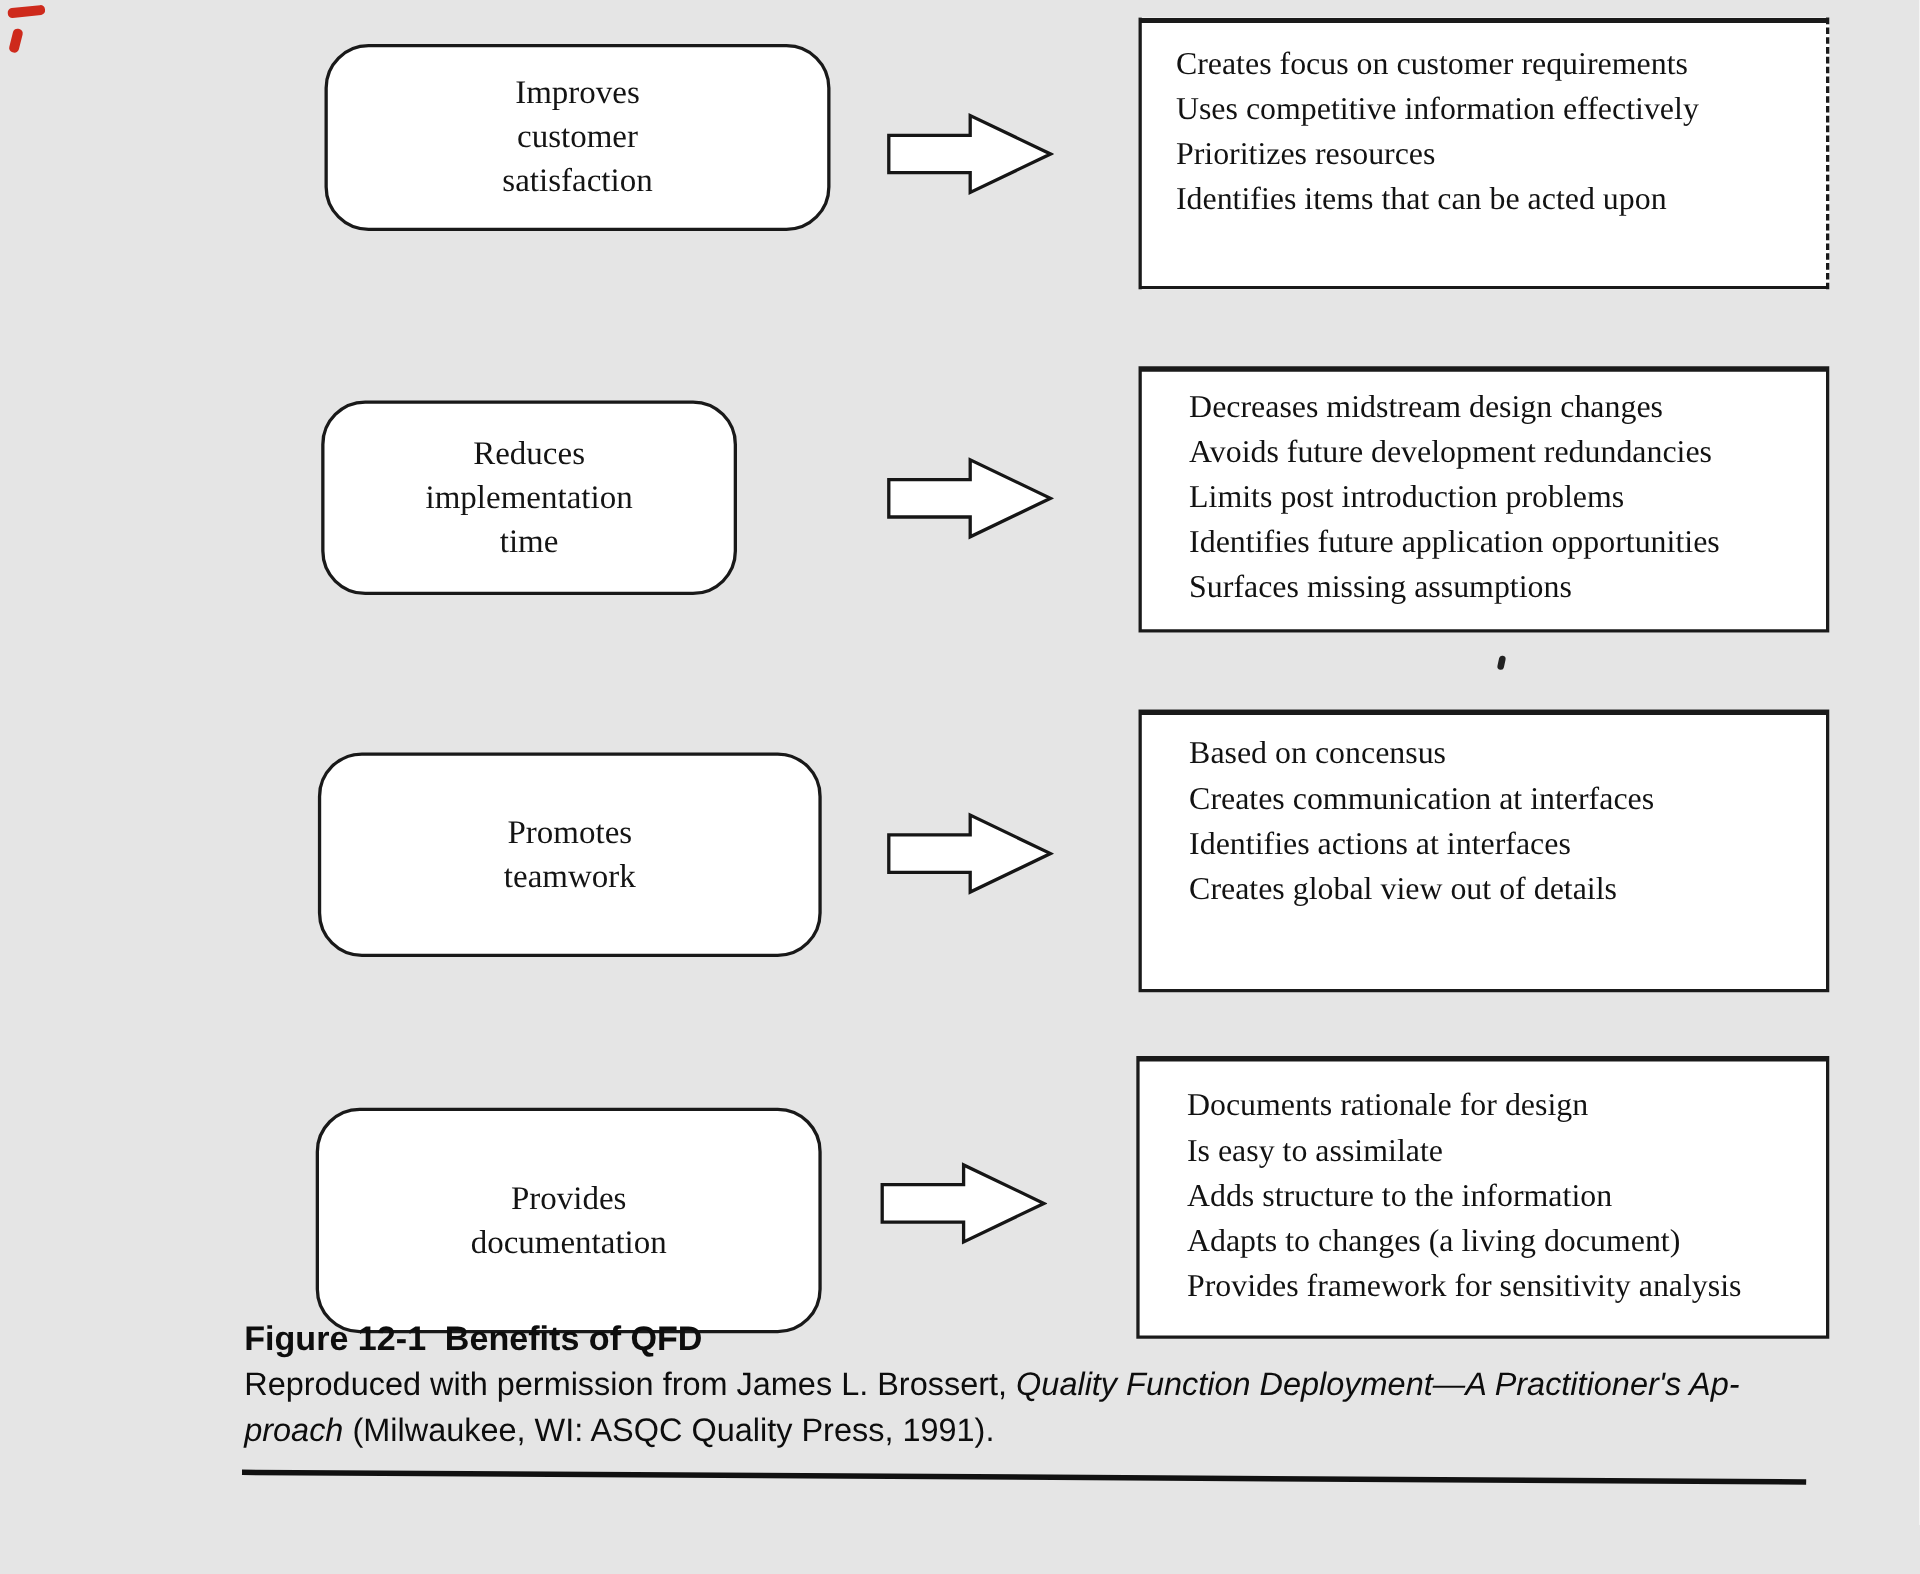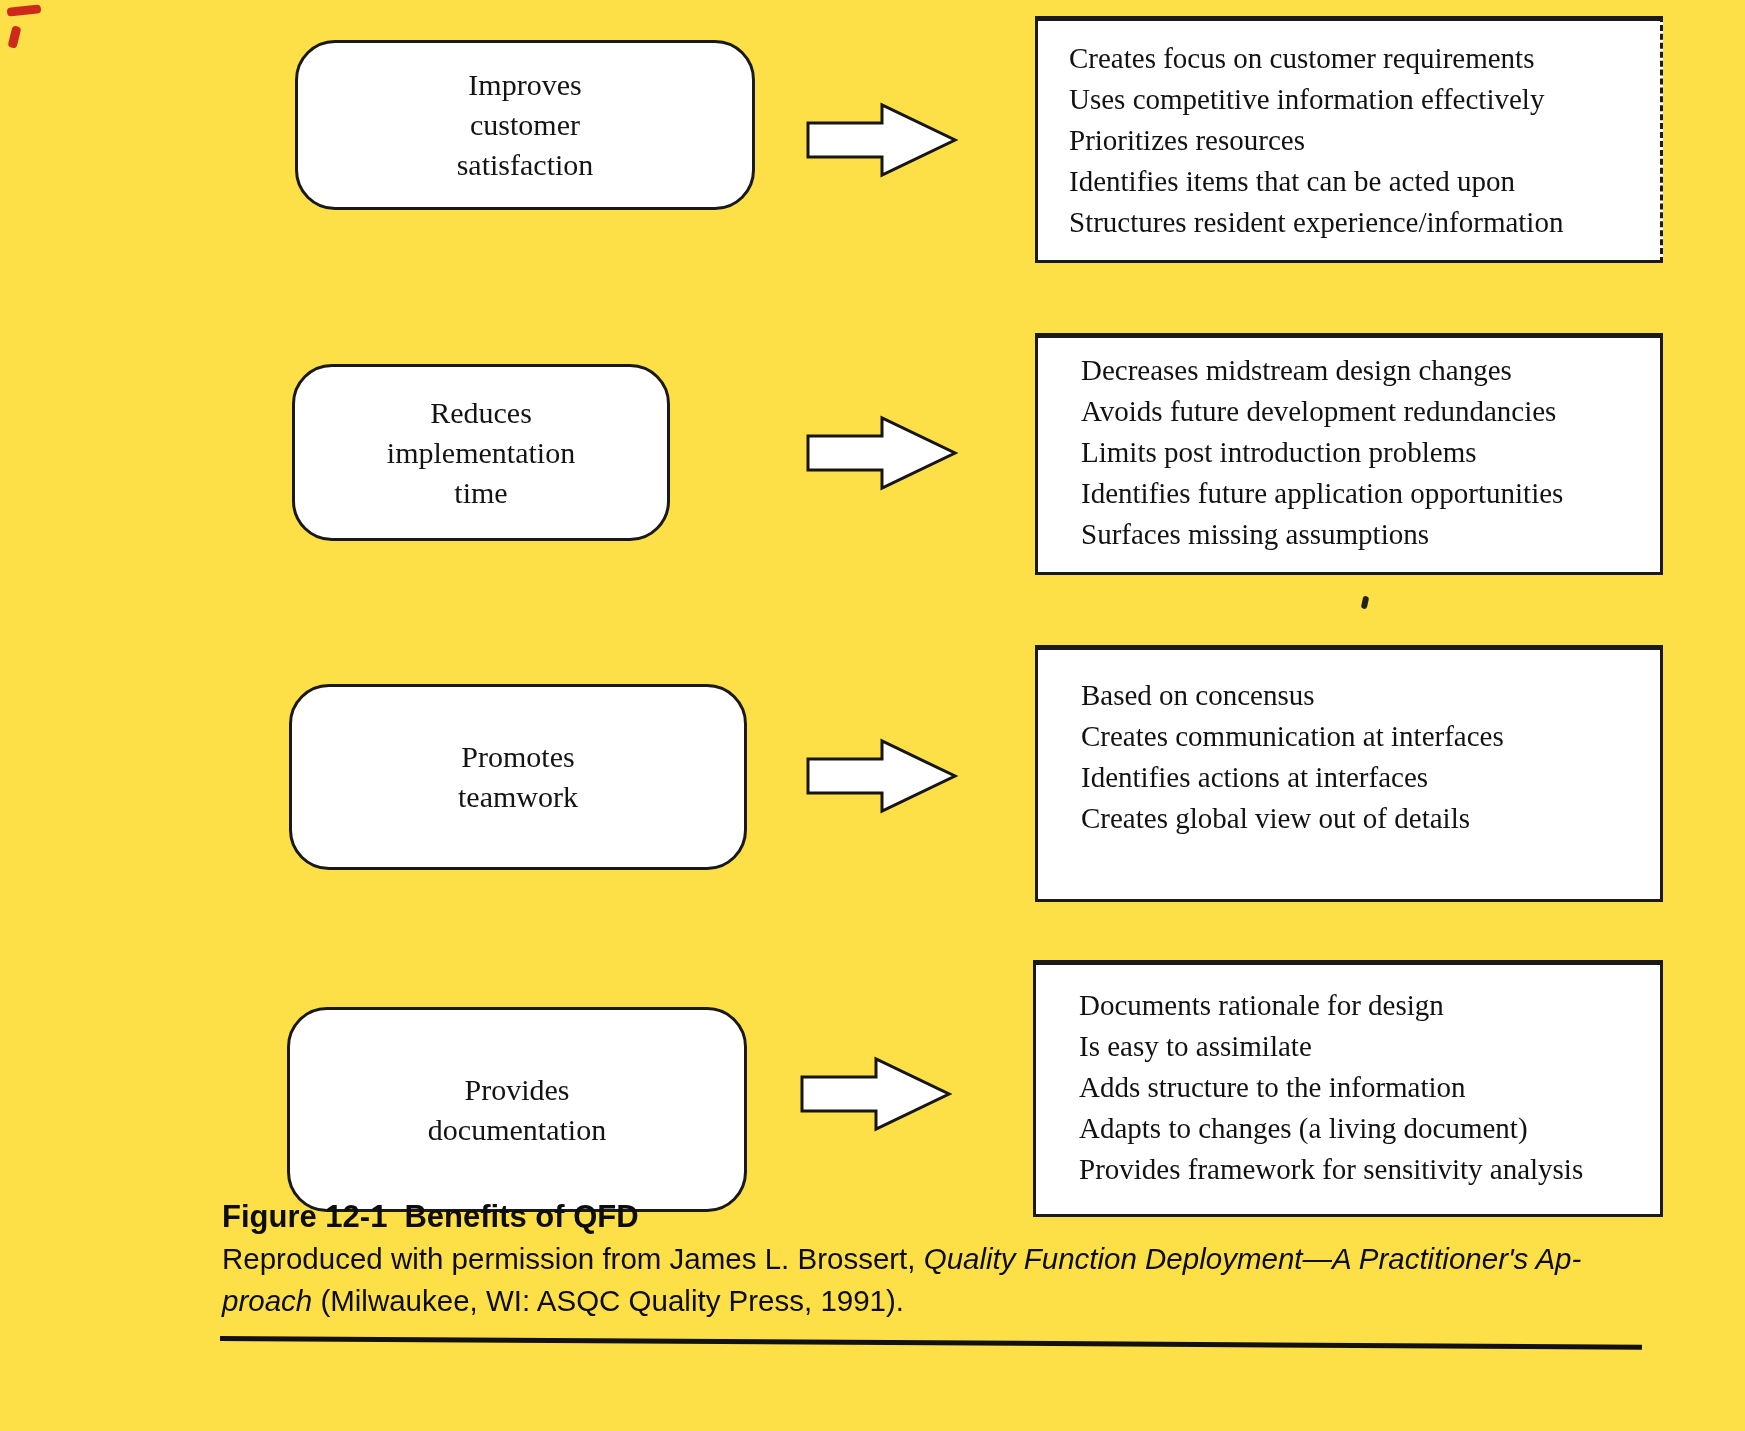--- a/index.html
+++ b/index.html
@@ -1,19 +1,19 @@
 <!DOCTYPE html>
 <html><head>
 <meta charset="utf-8">
 <style>
   html,body{margin:0;padding:0;background:#ffffff;}
   .stage{
     position:relative;
     width:1745px;height:1431px;
-    background:#fde047;
+    background:#e5e5e5;
     overflow:hidden;
     font-family:"Liberation Serif", serif;
   }
   
   .lbox{
     position:absolute;
     box-sizing:border-box;
     border:3px solid #191919;
     border-radius:40px;
     background:#ffffff;
@@ -91,21 +91,20 @@
   <div class="arrow" style="left:806px;top:102px;">
     <svg width="152" height="76" viewBox="0 0 152 76">
       <polygon points="2,21 76,21 76,3 149,38 76,73 76,55 2,55" fill="#ffffff" stroke="#161616" stroke-width="3"></polygon>
     </svg>
   </div>
   <div class="rbox dashed-right" style="left:1035px;top:16px;width:628px;height:247px;padding-top:17px;padding-left:31px;">
     <div class="bline">Creates focus on customer requirements</div>
     <div class="bline">Uses competitive information effectively</div>
     <div class="bline">Prioritizes resources</div>
     <div class="bline">Identifies items that can be acted upon</div>
-    <div class="bline">Structures resident experience/information</div>
   </div>
 
   <div class="lbox" style="left:292px;top:364px;width:378px;height:177px;">
     <div class="lbox-text">
       <span>Reduces</span>
       <span>implementation</span>
       <span>time</span>
     </div>
   </div>
   <div class="arrow" style="left:806px;top:415px;">
@@ -127,21 +126,21 @@
     <div class="lbox-text">
       <span>Promotes</span>
       <span>teamwork</span>
     </div>
   </div>
   <div class="arrow" style="left:806px;top:738px;">
     <svg width="152" height="76" viewBox="0 0 152 76">
       <polygon points="2,21 76,21 76,3 149,38 76,73 76,55 2,55" fill="#ffffff" stroke="#161616" stroke-width="3"></polygon>
     </svg>
   </div>
-  <div class="rbox" style="left:1035px;top:645px;width:628px;height:257px;padding-top:25px;">
+  <div class="rbox" style="left:1035px;top:645px;width:628px;height:257px;padding-top:15px;">
     <div class="bline">Based on concensus</div>
     <div class="bline">Creates communication at interfaces</div>
     <div class="bline">Identifies actions at interfaces</div>
     <div class="bline">Creates global view out of details</div>
   </div>
 
   <div class="lbox" style="left:287px;top:1007px;width:460px;height:205px;">
     <div class="lbox-text">
       <span>Provides</span>
       <span>documentation</span>

